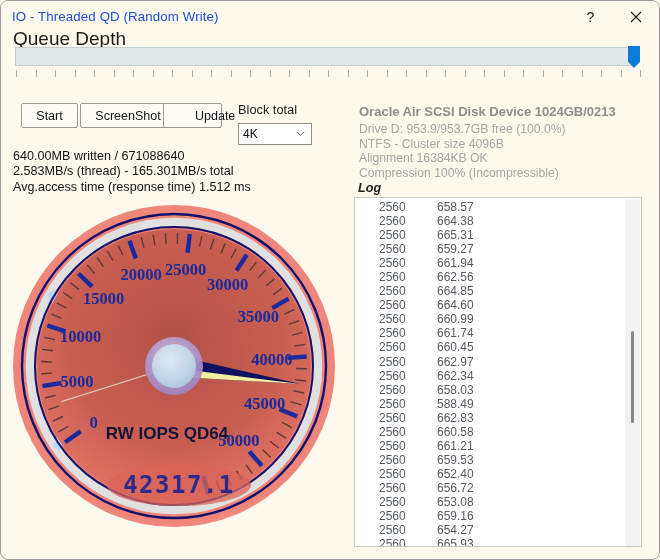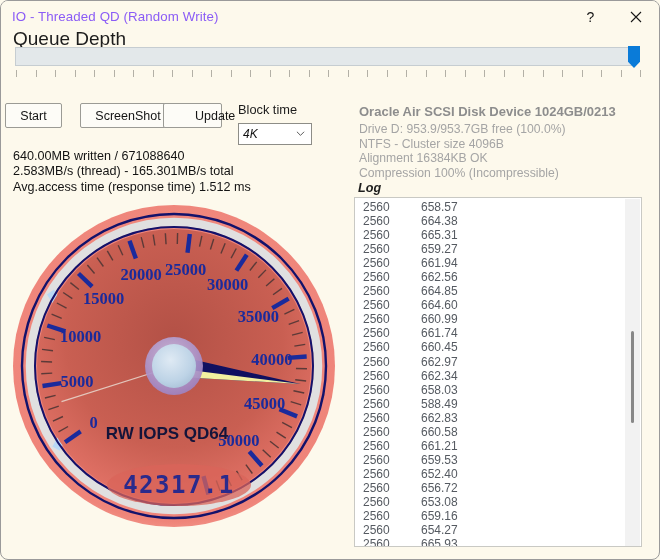--- a/index.html
+++ b/index.html
@@ -22,21 +22,21 @@
   
   .titlebar {
     position: absolute; top: 0; left: 0;
     width: 658px; height: 31px;
     background: #fdf9ec;
     display: flex; align-items: center;
   }
   .title-text {
     margin-left: 11px;
     font-size: 13.3px;
-    color: #8b5cf6;
+    color: #1d4ed8;
     white-space: nowrap;
     letter-spacing: 0.1px;
   }
   .caption-btns {
     position: absolute; right: 0; top: 0;
     height: 31px; display: flex;
   }
   .cap-btn {
     width: 45px; height: 31px;
     display: flex; align-items: center; justify-content: center;
@@ -85,37 +85,36 @@
     height: 25px;
     background: #fdfcf7;
     border: 1px solid #9b9b95;
     border-radius: 2px;
     font-family: "Liberation Sans", sans-serif;
     font-size: 12.5px;
     color: #141414;
     cursor: default;
     padding: 0 6px;
   }
-  #btn-start    { left: 4px;  top: 102px; width: 57px; }
+  #btn-start    { left: 20px;  top: 102px; width: 57px; }
   #btn-screen   { left: 79px;  top: 102px; width: 96px; }
   #btn-update   { left: 162px; top: 102px; width: 59px; padding-left: 31px; }
 
   .blocksize-label {
     position: absolute; left: 237px; top: 101px;
     font-size: 12.8px; color: #1c1c1c;
   }
   .select-box {
     position: absolute; left: 237px; top: 122px;
     width: 74px; height: 22px;
     background: #ffffff;
     border: 1px solid #8d8d87;
     font-size: 12px; color: #111;
     display: flex; align-items: center;
     padding-left: 4px;
-    font-style: italic;
   }
   .select-box .chev {
     position: absolute; right: 6px; top: 50%;
     transform: translateY(-55%);
     width: 9px; height: 9px;
   }
 
   
   .stats {
     position: absolute; left: 12px; top: 148px;
@@ -149,21 +148,21 @@
   }
   .log-inner {
     position: absolute; left: 0; top: 2px;
     width: 272px;
   }
   .log-row {
     height: 14.05px;
     font-size: 12px;
     color: #555a61;
     display: flex;
-    padding-left: 8px;
+    padding-left: 24px;
     line-height: 14.05px;
     white-space: nowrap;
   }
   .log-c1 { width: 58px; }
   .log-c2 { }
   .log-scrollbar {
     position: absolute; right: 1px; top: 1px;
     width: 15px; height: 348px;
     background: #f2f2f2;
   }
@@ -240,21 +239,21 @@
         <i></i>
         <i></i>
         <i></i>
       </div>
   </div>
 
   <button class="btn" id="btn-start">Start</button>
   <button class="btn" id="btn-screen">ScreenShot</button>
   <button class="btn" id="btn-update">Update</button>
 
-  <div class="blocksize-label">Block time</div>
+  <div class="blocksize-label">Block total</div>
   <div class="select-box">
     <span>4K</span>
     <svg class="chev" viewBox="0 0 10 10">
       <path d="M1 3 L5 7 L9 3" stroke="#4a4a4a" stroke-width="1" fill="none"></path>
     </svg>
   </div>
 
   <div class="stats">
     <div>640.00MB written / 671088640</div>
     <div>2.583MB/s (thread) - 165.301MB/s total</div>

